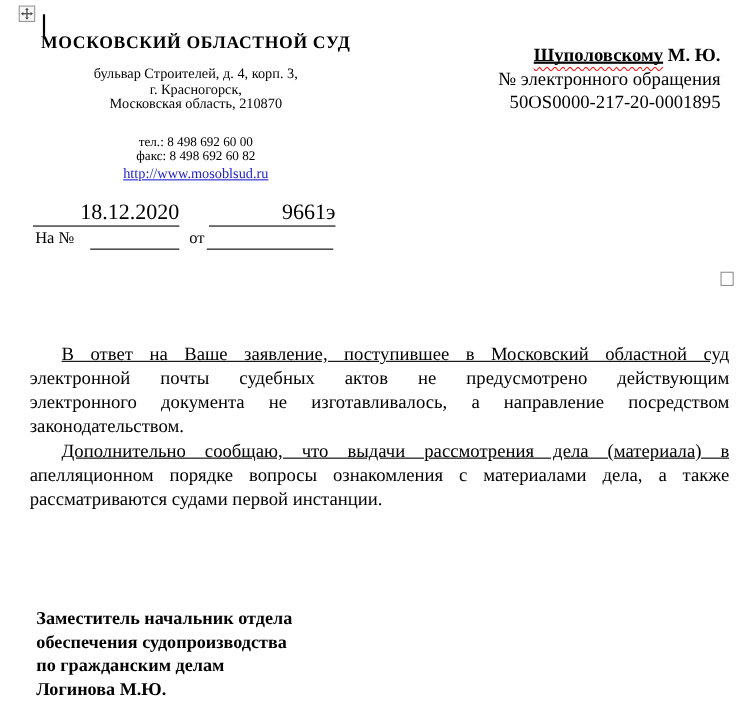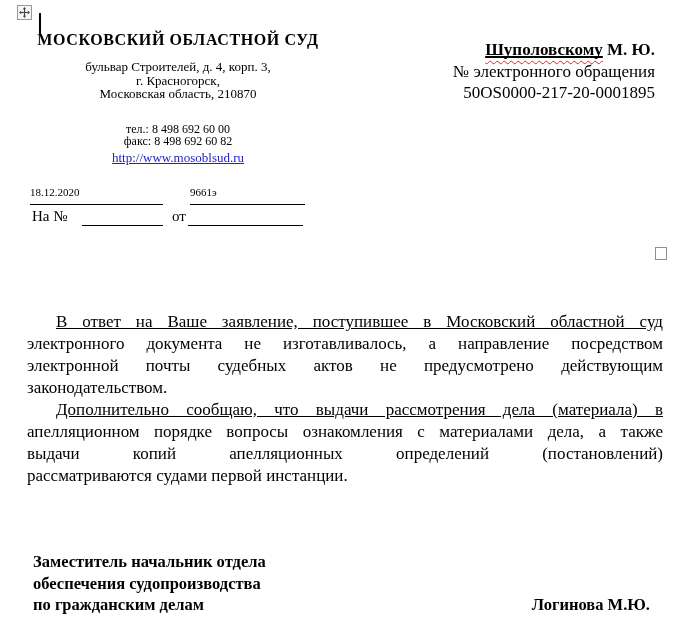--- a/index.html
+++ b/index.html
@@ -38,21 +38,21 @@
   .addr{font-size:13px;line-height:13.5px;}
   .contacts{margin-top:22px;}
   .tel{font-size:12px;line-height:12.5px;}
   .weblink{
     display:inline-block;margin-top:2px;
     font-size:13px;color:var(--link);text-decoration:underline;
   }
   .date-row{position:relative;height:27px;margin-top:12px;}
   .dcell{
     position:absolute;bottom:0;border-bottom:1.5px solid #000;
-    text-align:left;font-size:11px;height:24px;line-height:22px;font-family:Liberation Serif, serif;
+    text-align:right;font-size:20px;height:24px;line-height:22px;font-family:Liberation Serif, serif;
   }
   .dcell.c1{left:2px;width:133px;}
   .dcell.c2{left:162px;width:115px;}
   .ref-row{position:relative;height:22px;margin-top:1px;font-size:15px;text-align:right;}
   .ref-label{position:absolute;left:4px;top:2px;}
   .ref-from{position:absolute;left:144px;top:2px;}
   .blank{position:absolute;bottom:2px;border-bottom:1.5px solid #000;height:16px;}
   .blank.b1{left:54px;width:81px;}
   .blank.b2{left:160px;width:115px;}
   
@@ -80,21 +80,21 @@
   }
   .bline{width:100%;overflow:hidden;white-space:normal;}
   .bline.j{text-align:justify;text-align-last:justify;}
   .bline.ind{text-indent:29px;text-decoration:underline;}
   .bline.last{text-align:left;}
   
   .signature{
     position:absolute;left:33px;top:551px;width:617px;
     font-weight:bold;font-size:16.5px;line-height:21.5px;
   }
-  .sig-row{display:flex;justify-content:space-between;align-items:baseline;}
+  .sig-row{display:flex;justify-content:space-between;align-items:baseline;flex-direction:column;}
 </style>
 </head>
 <body>
 
 <div class="handle">
   <svg width="11" height="11" viewBox="0 0 20 20">
     <g fill="#444">
       <rect x="9" y="3" width="2" height="14"></rect>
       <rect x="3" y="9" width="14" height="2"></rect>
       <polygon points="10,0 7,4 13,4"></polygon>
@@ -131,26 +131,25 @@
 <div class="right-col">
   <div class="recipient-name"><span class="u-solid"><span class="u-wavy">Шуполовскому</span></span><span> М. Ю.</span></div>
   <div>№ электронного обращения</div>
   <div>50OS0000-217-20-0001895</div>
 </div>
 
 <div class="anchor-box"></div>
 
 <div class="body-block">
   <div class="bline j ind">В ответ на Ваше заявление, поступившее в Московский областной суд</div>
+  <div class="bline j">электронной почты судебных актов не предусмотрено действующим</div>
   <div class="bline j">электронного документа не изготавливалось, а направление посредством</div>
-  <div class="bline j">электронной почты судебных актов не предусмотрено действующим</div>
   <div class="bline last">законодательством.</div>
   <div class="bline j ind">Дополнительно сообщаю, что выдачи рассмотрения дела (материала) в</div>
   <div class="bline j">апелляционном порядке вопросы ознакомления с материалами дела, а также</div>
-  <div class="bline j">выдачи копий апелляционных определений (постановлений)</div>
   <div class="bline last">рассматриваются судами первой инстанции.</div>
 </div>
 
 <div class="signature">
   <div>Заместитель начальник отдела</div>
   <div>обеспечения судопроизводства</div>
   <div class="sig-row">
     <span>по гражданским делам</span>
     <span>Логинова М.Ю.</span>
   </div>

